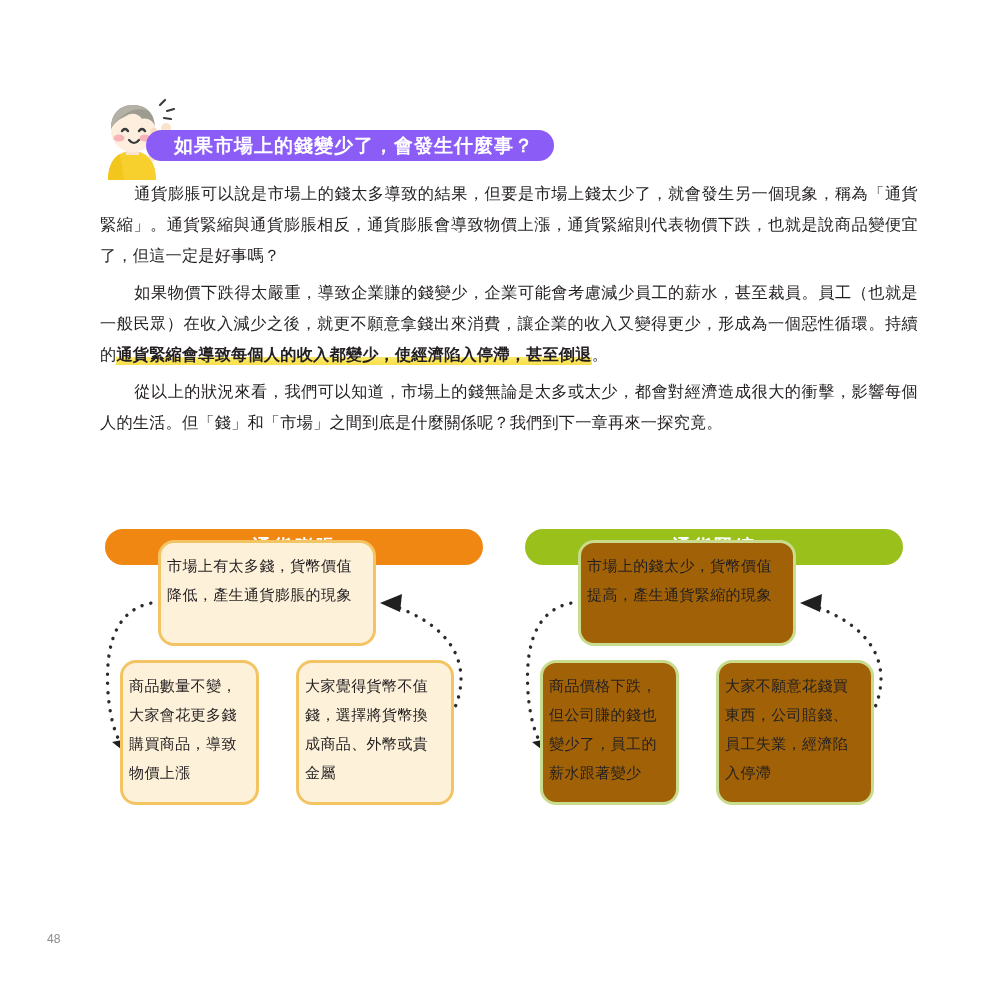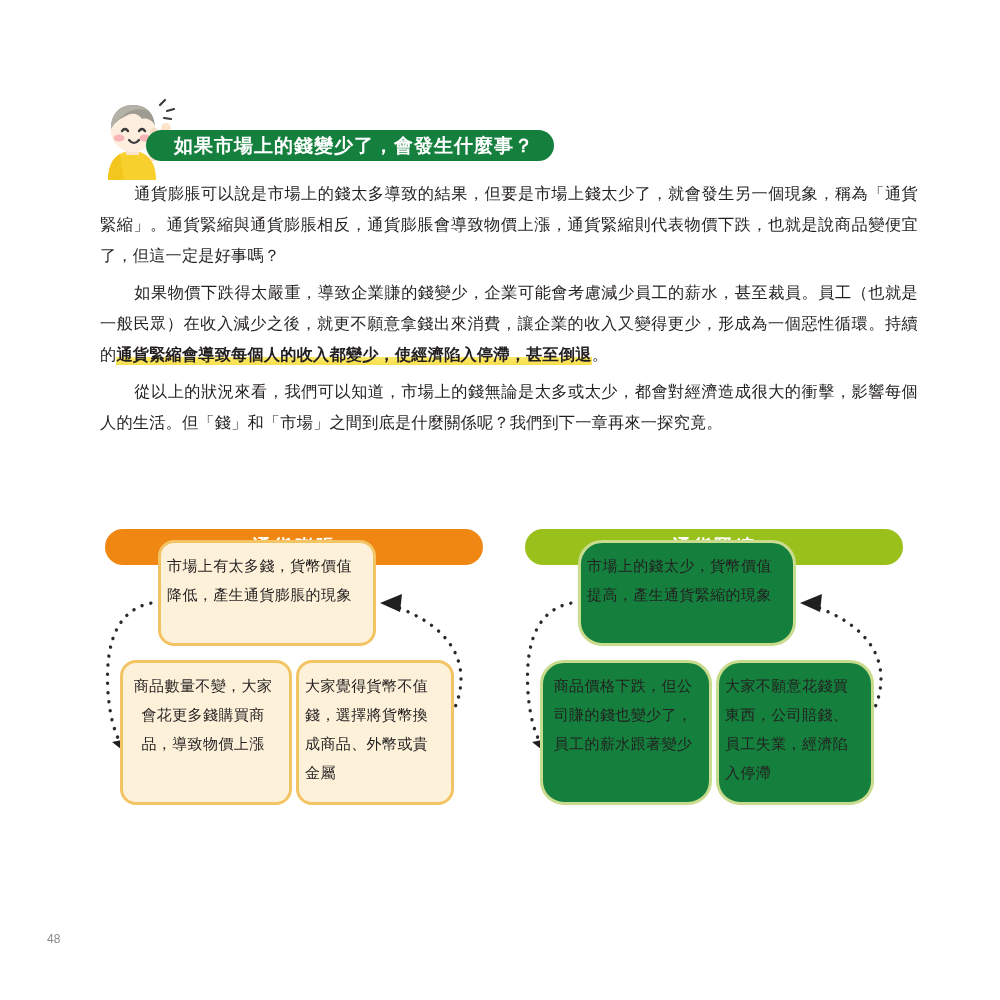--- a/index.html
+++ b/index.html
@@ -32,21 +32,21 @@
     top: 0px;
     width: 80px;
     height: 85px;
   }
   .heading-pill {
     position: absolute;
     left: 48px;
     top: 35px;
     height: 31px;
     padding: 0 20px 0 28px;
-    background: #15803d;
+    background: #8b5cf6;
     border-radius: 16px;
     display: flex;
     align-items: center;
     color: #ffffff;
     font-family: "DejaVu Sans", "Liberation Sans", sans-serif;
     font-weight: bold;
     font-size: 19px;
     letter-spacing: 1px;
     white-space: nowrap;
   }
@@ -130,24 +130,24 @@
     border-radius: 16px;
     border: 3px solid;
     font-family: "DejaVu Sans", "Liberation Sans", sans-serif;
     font-size: 15px;
     line-height: 29px;
     color: #231f20;
     padding: 9px 12px 9px 6px;
     letter-spacing: 0.4px;
   }
   .panel.left .node  { border-color: #F3C463; background: #FDF1DA; }
-  .panel.right .node { border-color: #C9DC8D; background: #15803d; border-radius: 24px; }
+  .panel.right .node { border-color: #C9DC8D; background: #a16207; }
 
   .node.top    { left: 58px;  top: 56px;  width: 218px; height: 106px; }
-  .node.bleft  { left: 20px;  top: 176px; width: 172px; height: 145px; text-align: center; }
+  .node.bleft  { left: 20px;  top: 176px; width: 139px; height: 145px; }
   .node.bright { left: 196px; top: 176px; width: 158px; height: 145px; }
 
   
   .page-number {
     position: absolute;
     left: 47px;
     top: 932px;
     font-family: Liberation Sans, sans-serif;
     font-size: 12px;
     color: #8a8a8a;

